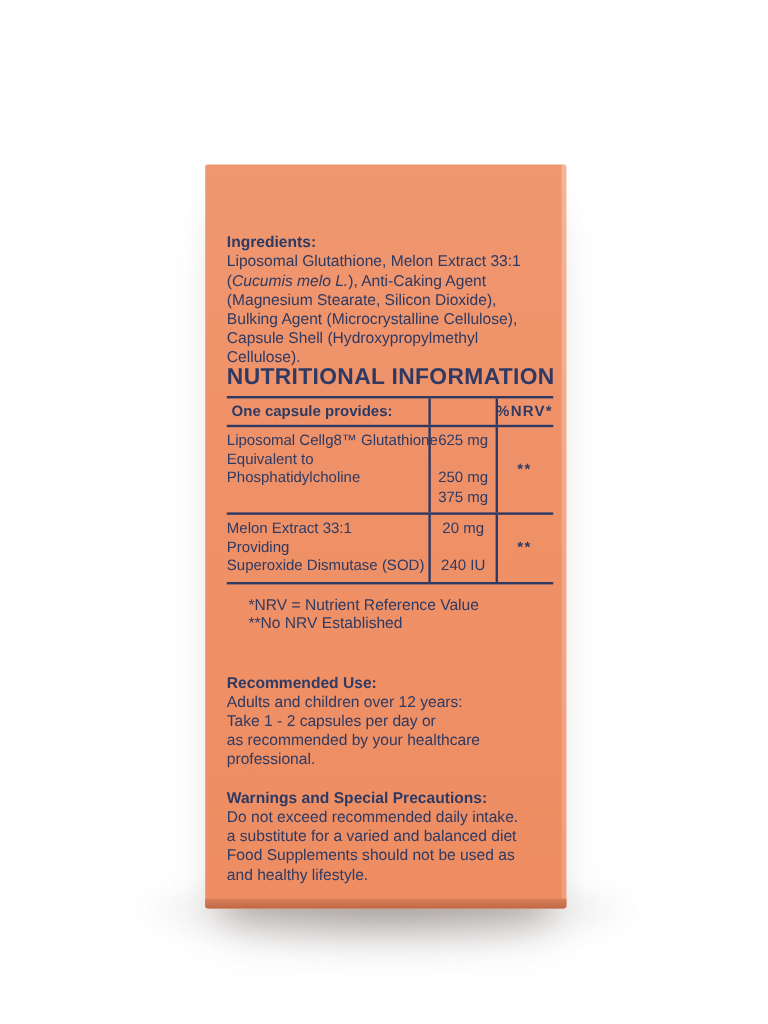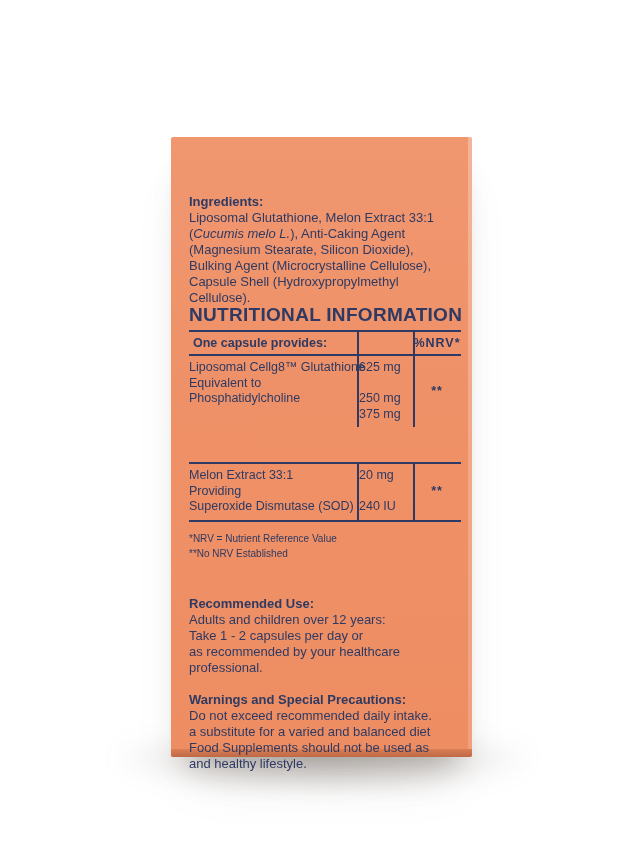--- a/index.html
+++ b/index.html
@@ -44,28 +44,28 @@
     line-height:17px;
   }
   .ntable{
     margin-top:7px;width:272px;
     border-top:2px solid #2e3a63;border-bottom:2px solid #2e3a63;
     font-size:12.5px;line-height:15.5px;
   }
   .trow{display:flex;}
   .thead{border-bottom:2px solid #2e3a63;height:22px;font-weight:bold;}
   .thead>div{line-height:22px;}
-  .tbody2{border-top:2px solid #2e3a63;margin-top:35px;}
+  .tbody2{border-top:2px solid #2e3a63;}
   .c1{width:168px;padding-left:4px;box-sizing:border-box;}
-  .c2{width:56px;border-left:2px solid #2e3a63;text-align:left;box-sizing:border-box;}
+  .c2{width:56px;border-left:2px solid #2e3a63;text-align:center;box-sizing:border-box;}
   .c3{width:46px;border-left:2px solid #2e3a63;box-sizing:border-box;
       display:flex;align-items:center;justify-content:center;font-weight:bold;letter-spacing:1px;}
   .cellpad{padding:4px 0 5px 0;}
   .aline{height:15.5px;line-height:15.5px;white-space:nowrap;}
-  .footnotes{margin-top:9px;font-size:10px;line-height:15px;}
+  .footnotes{margin-top:9px;font-size:13px;line-height:15px;margin-left:18px;}
   .section{margin-top:35px;}
   .section2{margin-top:16px;}
 </style>
 </head>
 <body>
 
 <div class="floor-shadow"></div>
 
 <div class="box">
   <div class="box-right-edge"></div>

